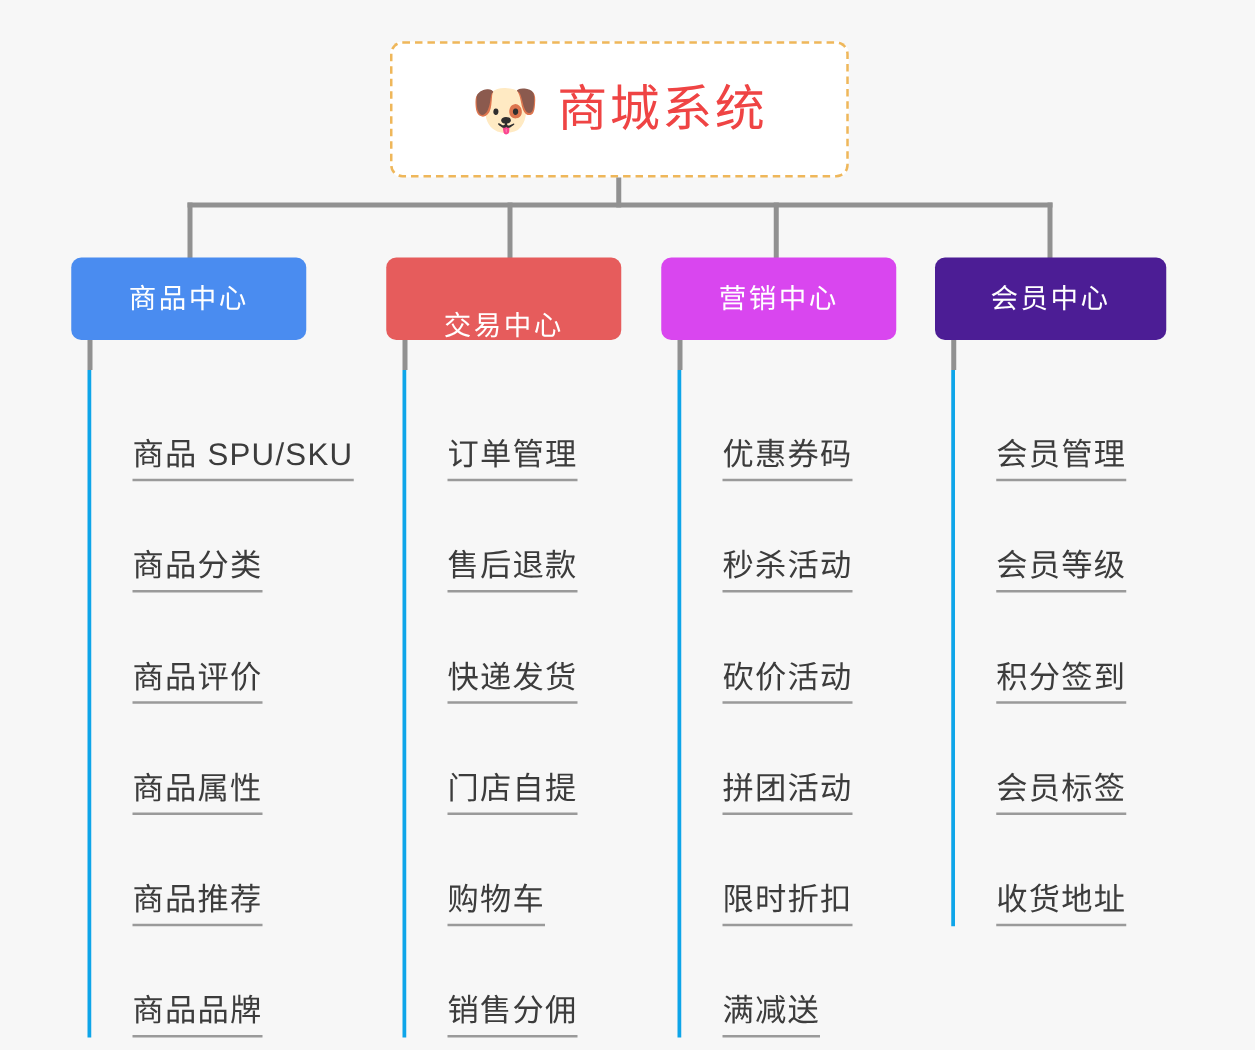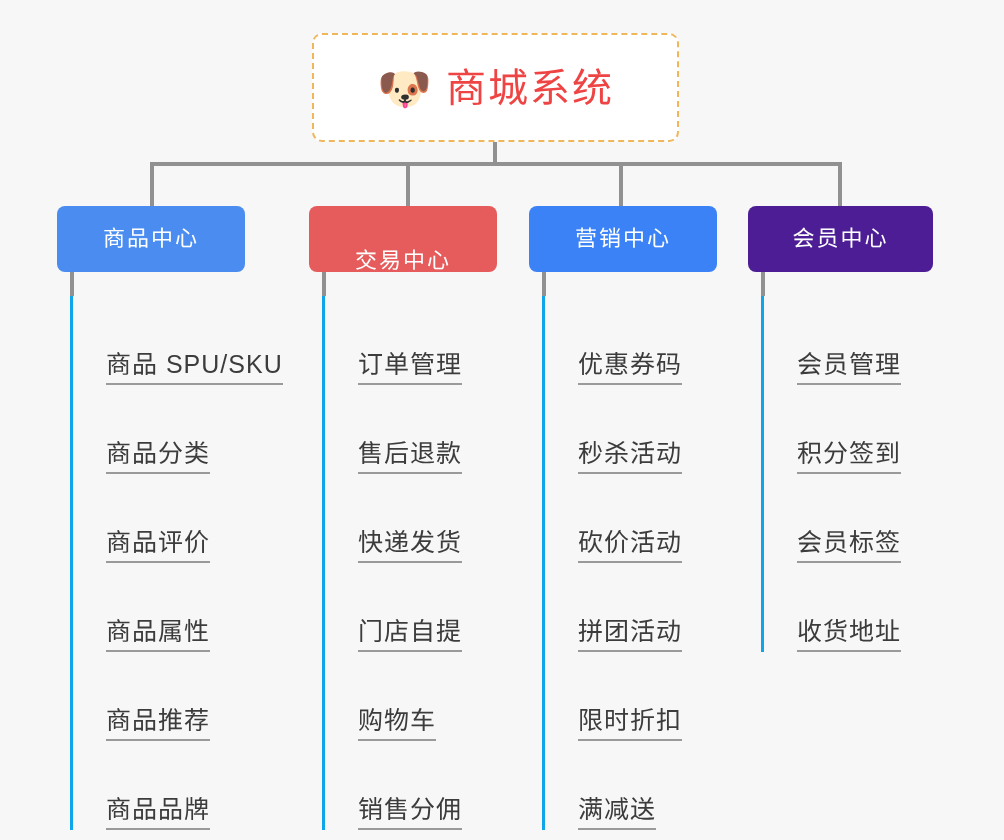--- a/index.html
+++ b/index.html
@@ -221,21 +221,21 @@
       <li class="leaf-item">
           <span class="leaf-label">购物车</span>
         </li>
       <li class="leaf-item">
           <span class="leaf-label">销售分佣</span>
         </li>
     </ul>
   </div>
 
   <div class="branch branch-3">
-    <div class="branch-header" style="background: #3b82f6; color: rgb(255, 255, 255);">
+    <div class="branch-header" style="background: #d946ef; color: rgb(255, 255, 255);">
       <span>营销中心</span>
     </div>
     <ul class="leaf-list">
       <li class="leaf-item">
           <span class="leaf-label">优惠券码</span>
         </li>
       <li class="leaf-item">
           <span class="leaf-label">秒杀活动</span>
         </li>
       <li class="leaf-item">
@@ -255,20 +255,23 @@
 
   <div class="branch branch-4">
     <div class="branch-header" style="background: #4c1d95; color: rgb(255, 255, 255);">
       <span>会员中心</span>
     </div>
     <ul class="leaf-list">
       <li class="leaf-item">
           <span class="leaf-label">会员管理</span>
         </li>
       <li class="leaf-item">
+          <span class="leaf-label">会员等级</span>
+        </li>
+      <li class="leaf-item">
           <span class="leaf-label">积分签到</span>
         </li>
       <li class="leaf-item">
           <span class="leaf-label">会员标签</span>
         </li>
       <li class="leaf-item">
           <span class="leaf-label">收货地址</span>
         </li>
     </ul>
   </div>

